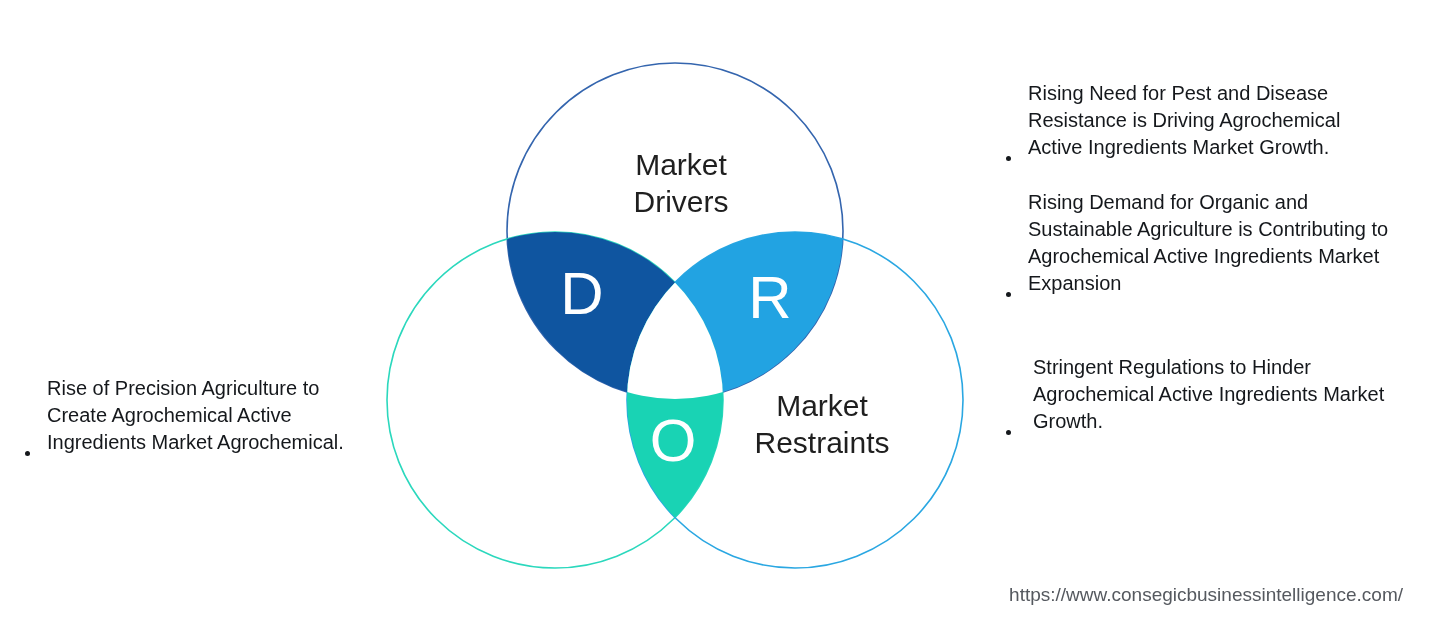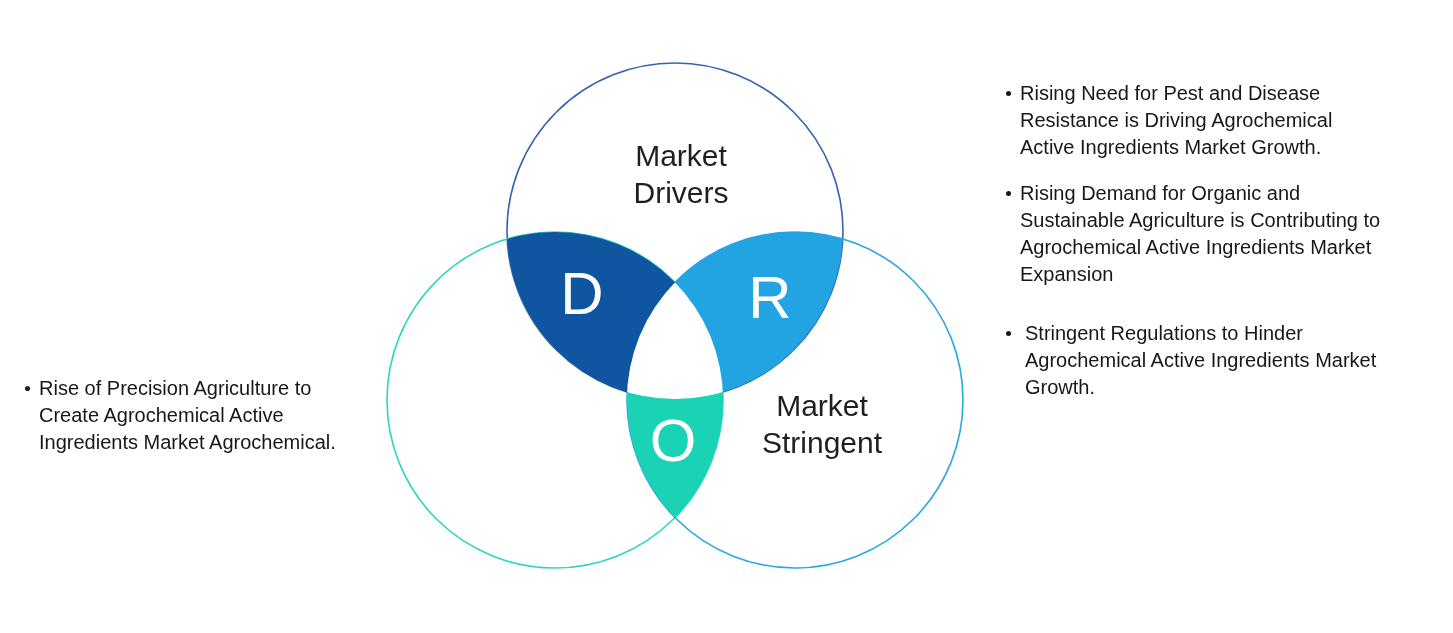--- a/index.html
+++ b/index.html
@@ -14,46 +14,46 @@
   .venn-svg{position:absolute;left:380px;top:55px;width:600px;height:520px;}
   
   .circle-label{
     position:absolute;
     transform:translate(-50%,-50%);
     text-align:center;
     font-size:30px;line-height:37px;
     color:#1f1f1f;
     white-space:normal;
   }
-  .lbl-drivers{left:681px;top:174px;width:150px;}
+  .lbl-drivers{left:681px;top:183px;width:150px;}
   .lbl-opportunity{left:506px;top:421px;width:260px;}
   .lbl-restraints{left:822px;top:424px;width:160px;}
   .region-letter{
     position:absolute;
     transform:translate(-50%,-50%);
     font-size:60px;line-height:60px;
     color:#ffffff;
   }
   .letter-d{left:582px;top:294px;}
   .letter-r{left:770px;top:298px;}
   .letter-o{left:673px;top:441px;}
   
   .panel{position:absolute;color:#15181c;font-size:20px;line-height:27px;}
   .panel-left{left:25px;top:375px;width:333px;}
   .panel-right{left:1006px;top:80px;width:384px;}
-  .bullet{display:flex;align-items:flex-start;}
+  .bullet{display:flex;align-items:flex-end;gap:8px;}
   .bullet .dot{
     flex:none;width:5px;height:5px;border-radius:50%;
     background:#15181c;margin:11px 9px 0 0;
   }
   .bullet .txt{flex:1 1 auto;}
   .panel-left .txt{max-width:318px;}
   .panel-right .txt{max-width:370px;}
-  .bullet.item-2{margin-top:19px;}
-  .bullet.item-3{margin-top:32px;}
+  .bullet.item-2{margin-top:28px;}
+  .bullet.item-3{margin-top:57px;}
   .bullet.item-3 .dot{margin-right:14px;}
   
   .source-url{
     position:absolute;right:50px;top:584px;
     font-size:19px;line-height:22px;color:#55595f;
     text-align:right;
   }
 </style>
 </head>
 <body>
@@ -79,21 +79,21 @@
     <circle cx="295" cy="176" r="168" clip-path="url(#clip-res)" fill="#22a3e2"></circle>
 
     <circle cx="175" cy="345" r="168" clip-path="url(#clip-res)" fill="#19d3b4"></circle>
 
     <g clip-path="url(#clip-opp)">
       <circle cx="295" cy="176" r="168" clip-path="url(#clip-res)" fill="#ffffff"></circle>
     </g>
   </svg>
 
   <div class="circle-label lbl-drivers">Market Drivers</div>
-  <div class="circle-label lbl-restraints">Market Stringent</div>
+  <div class="circle-label lbl-restraints">Market Restraints</div>
 
   <div class="region-letter letter-d">D</div>
   <div class="region-letter letter-r">R</div>
   <div class="region-letter letter-o">O</div>
 
   <div class="panel panel-left">
     <div class="bullet item-1">
       <span class="dot"></span>
       <span class="txt">Rise of Precision Agriculture to Create Agrochemical Active Ingredients Market Agrochemical.</span>
     </div>
@@ -107,14 +107,15 @@
     <div class="bullet item-2">
       <span class="dot"></span>
       <span class="txt">Rising Demand for Organic and Sustainable Agriculture is Contributing to Agrochemical Active Ingredients Market Expansion</span>
     </div>
     <div class="bullet item-3">
       <span class="dot"></span>
       <span class="txt">Stringent Regulations to Hinder Agrochemical Active Ingredients Market Growth.</span>
     </div>
   </div>
 
+  <div class="source-url">https://www.consegicbusinessintelligence.com/</div>
 
 </div>
 
 </body></html>

